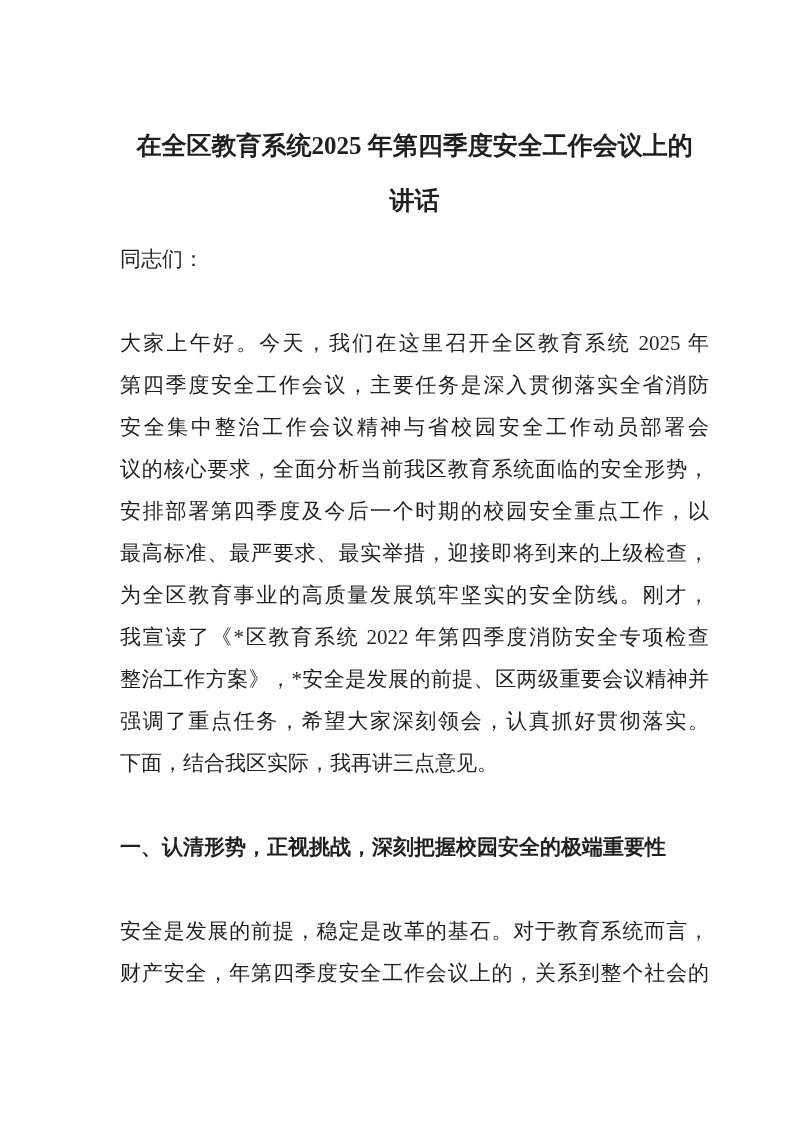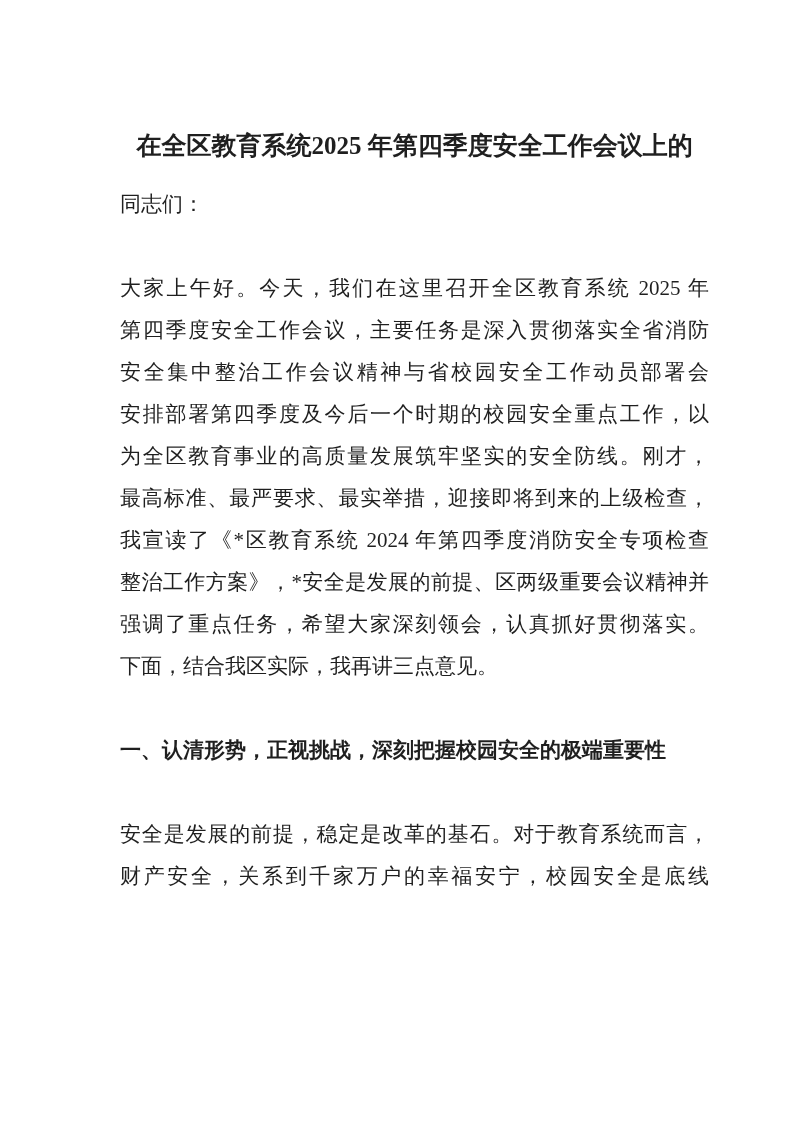--- a/index.html
+++ b/index.html
@@ -52,42 +52,44 @@
   }
 </style>
 </head>
 <body>
 
 <div class="page">
   <div class="content">
 
     <div class="doc-title">
       <span class="title-line">在全区教育系统2025 年第四季度安全工作会议上的</span>
+      <span class="title-line">讲话</span>
     </div>
 
     <div class="para">
       <div class="line">同志们：</div>
     </div>
 
     <div class="para">
       <div class="line j">大家上午好。今天，我们在这里召开全区教育系统 2025 年</div>
       <div class="line j">第四季度安全工作会议，主要任务是深入贯彻落实全省消防</div>
       <div class="line j">安全集中整治工作会议精神与省校园安全工作动员部署会</div>
+      <div class="line j">议的核心要求，全面分析当前我区教育系统面临的安全形势，</div>
       <div class="line j">安排部署第四季度及今后一个时期的校园安全重点工作，以</div>
+      <div class="line j">最高标准、最严要求、最实举措，迎接即将到来的上级检查，</div>
       <div class="line j">为全区教育事业的高质量发展筑牢坚实的安全防线。刚才，</div>
-      <div class="line j">最高标准、最严要求、最实举措，迎接即将到来的上级检查，</div>
-      <div class="line j">我宣读了《*区教育系统 2024 年第四季度消防安全专项检查</div>
+      <div class="line j">我宣读了《*区教育系统 2022 年第四季度消防安全专项检查</div>
       <div class="line j">整治工作方案》，*安全是发展的前提、区两级重要会议精神并</div>
       <div class="line j">强调了重点任务，希望大家深刻领会，认真抓好贯彻落实。</div>
       <div class="line">下面，结合我区实际，我再讲三点意见。</div>
     </div>
 
     <div class="para heading-para">
       <div class="line">一、认清形势，正视挑战，深刻把握校园安全的极端重要性</div>
     </div>
 
     <div class="para">
       <div class="line j">安全是发展的前提，稳定是改革的基石。对于教育系统而言，</div>
-      <div class="line j">财产安全，关系到千家万户的幸福安宁，校园安全是底线</div>
+      <div class="line j">财产安全，年第四季度安全工作会议上的，关系到整个社会的</div>
     </div>
 
   </div>
 </div>
 
 </body></html>

